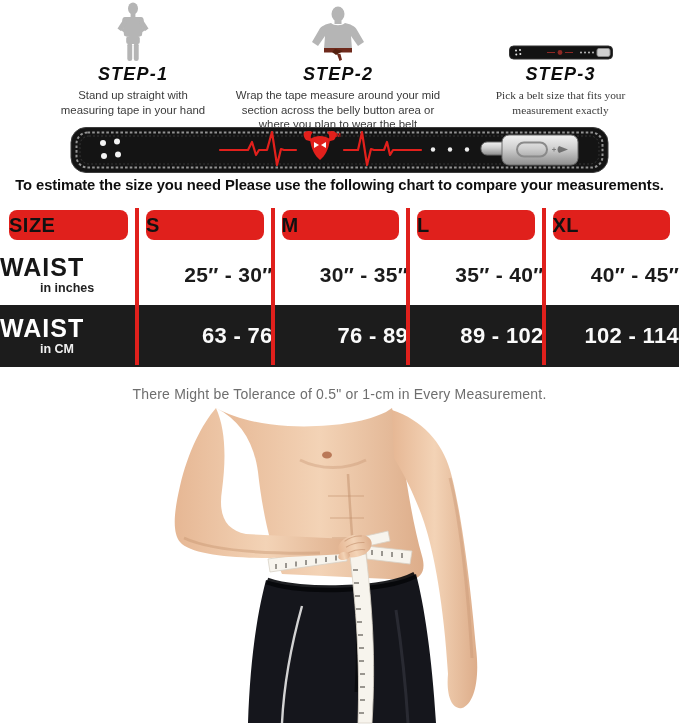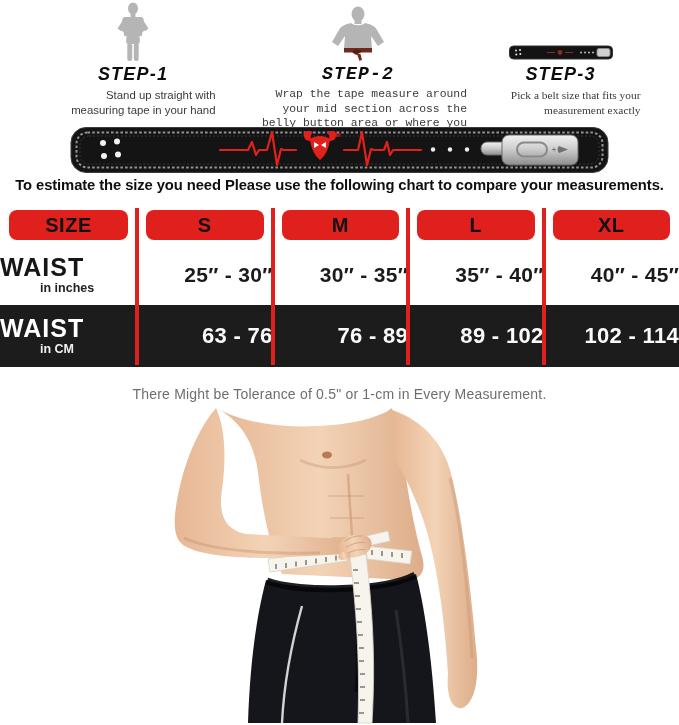--- a/index.html
+++ b/index.html
@@ -4,38 +4,38 @@
 <style>
   html,body { margin:0; padding:0; background:#fff; }
   .canvas {
     position:relative; width:679px; height:725px; background:#fff;
     font-family:"Liberation Sans", sans-serif; overflow:hidden;
     --red:#e0201c; --tblack:#1c1c1c;
   }
   
   .step { position:absolute; top:0; text-align:center; }
   .step-1 { left:33px;  width:200px; }
-  .step-2 { left:248px; width:220px;font-family:Liberation Mono, monospace; }
+  .step-2 { left:228px; width:220px; }
   .step-3 { left:458px; width:205px; }
   .step-icon-box { height:62px; display:flex; align-items:flex-end; justify-content:center; }
   .step-title { font-style:italic; font-weight:900; font-size:18px; letter-spacing:1.2px; color:#0d0d0d; margin-top:2px; }
-  .step-desc  { font-size:11.4px; color:#3a3a3a; line-height:1.28; margin:3px auto 0 auto;text-align:right; }
+  .step-desc  { font-size:11.4px; color:#3a3a3a; line-height:1.28; margin:3px auto 0 auto; }
   .step-1 .step-desc { max-width:165px; }
   .step-2 .step-desc { max-width:218px; }
   .step-3 .step-desc { max-width:160px;font-family:Liberation Serif, serif; }
   
   .belt-banner { position:absolute; top:126px; left:70px; width:540px; height:48px; }
   
   .headline { position:absolute; top:177px; left:0; width:679px; text-align:center;
     font-size:14.8px; font-weight:800; color:#0f0f0f; letter-spacing:-0.1px; }
   
   .size-table { position:absolute; top:205px; left:0; width:679px; }
   .trow { display:grid; grid-template-columns:137px 135.5px 135.5px 135.5px 135.5px; align-items:center; }
   .thead { height:40px; }
-  .pill { background:var(--red); color:#111; font-weight:800; font-size:20px; text-align:center;
+  .pill { background:var(--red); color:#111; font-weight:800; font-size:20px; 
     border-radius:8px; margin:0 9px; height:30px; line-height:30px; letter-spacing:.5px; }
   .row-in { height:60px; background:#fff; }
   .row-cm { height:62px; background:var(--tblack); }
   .cell { text-align:right; font-weight:700; font-size:21px; color:#1b1b1b; letter-spacing:.3px; }
   .row-cm .cell { color:#fafafa; font-size:22px; }
   .waist-label { line-height:1; }
   .waist-label .big { font-size:25px; font-weight:800; letter-spacing:1px; color:#161616; }
   .waist-label .small { font-size:12.5px; font-weight:600; color:#222; margin-top:2px;padding-left:40px; }
   .row-cm .waist-label .big { color:#fff; }
   .row-cm .waist-label .small { color:#f0f0f0; }

